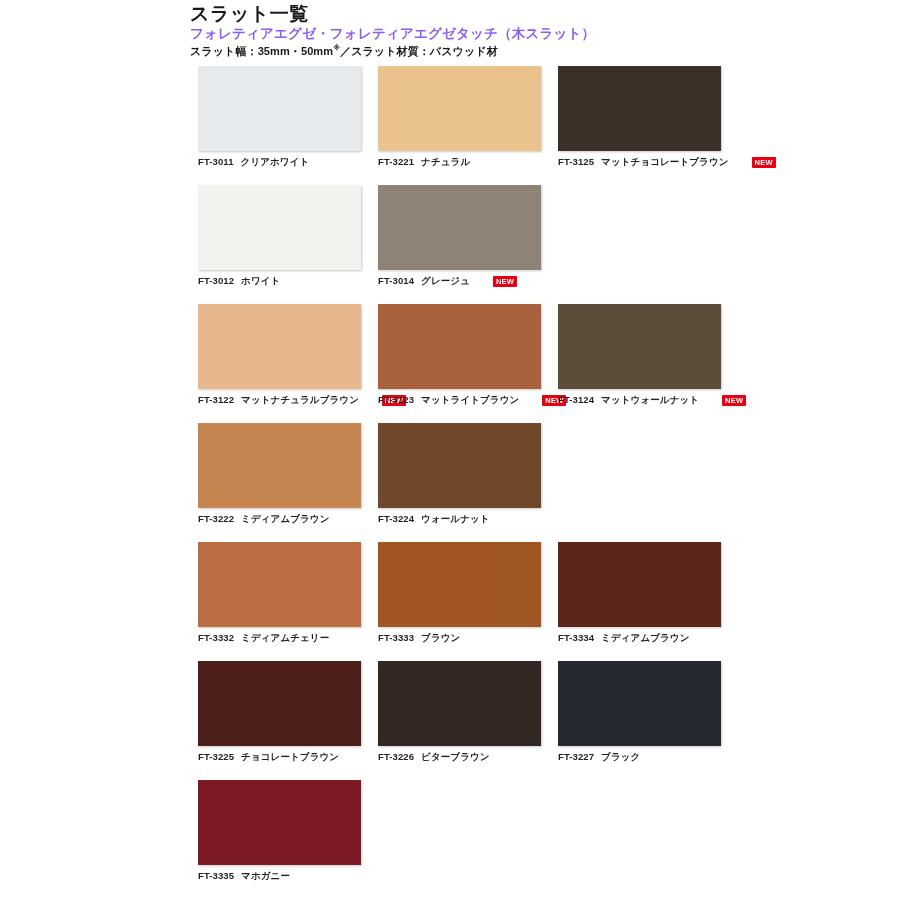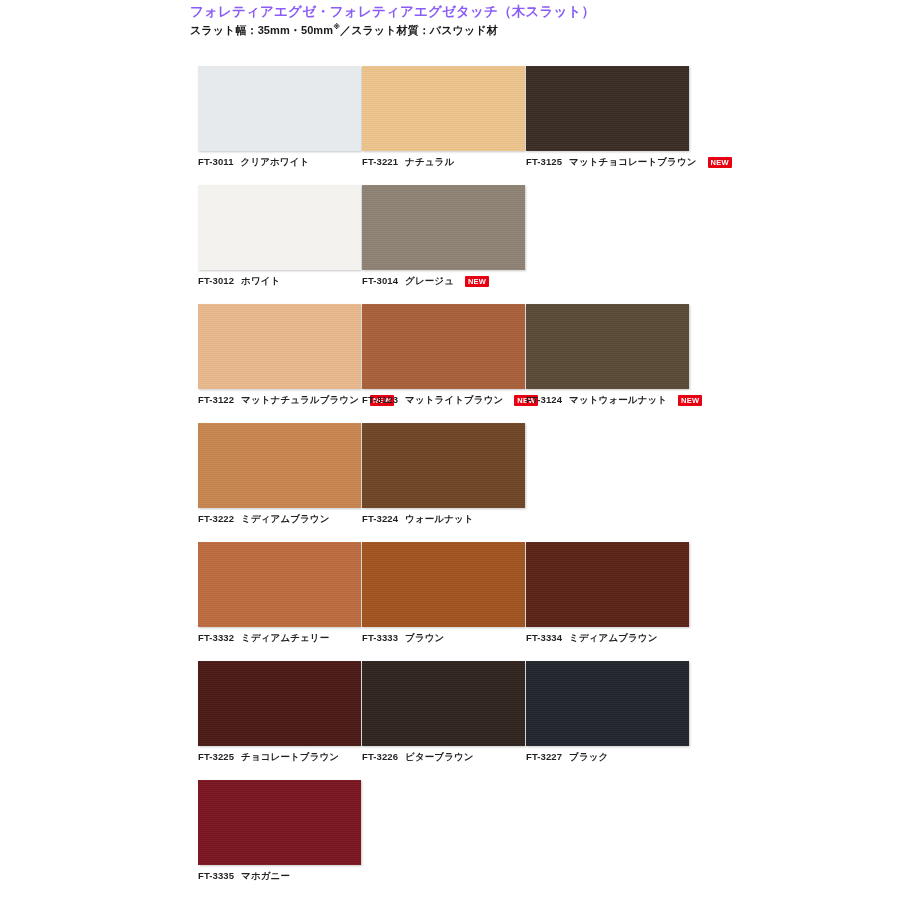--- a/index.html
+++ b/index.html
@@ -64,21 +64,21 @@
 
   
   #swatch-grid {
     position: absolute;
     left: 198px;
     top: 66px;
     width: 504px;
   }
   .swatch-row {
     display: flex;
-    gap: 1px;
+    gap: 17px;
     margin-bottom: 17px;
   }
   .swatch-cell {
     width: 163px;
     flex: 0 0 163px;
   }
   .swatch-cell.empty {
     visibility: hidden;
   }
   .swatch-chip {
@@ -120,37 +120,38 @@
     font-weight: bold;
     letter-spacing: 0.1px;
   }
   .name {
     font-weight: bold;
     margin-left: 7px;
     letter-spacing: 0.1px;
   }
   .new-badge {
     display: inline-block;
-    margin-left: 11px;
+    margin-left: 23px;
     background: #e60012;
     color: #ffffff;
     font-size: 7.5px;
     font-weight: bold;
     line-height: 9px;
     padding: 1px 3px 1px 3px;
     letter-spacing: 0.2px;
     border-radius: 1px;
   }
 </style>
 </head>
 <body>
 
 <div id="page">
 
   <div id="header">
+    <h1 id="main-title">スラット一覧</h1>
     <h2 id="sub-title">フォレティアエグゼ・フォレティアエグゼタッチ（木スラット）</h2>
     <p id="spec-line">
       <span>スラット幅：35mm・50mm</span><span class="sup">※</span><span>／スラット材質：バスウッド材</span>
     </p>
   </div>
 
   <div id="swatch-grid">
       <div class="swatch-row">
         <div class="swatch-cell">
           <div class="swatch-chip plain" style="background: rgb(230, 234, 236);"></div>

